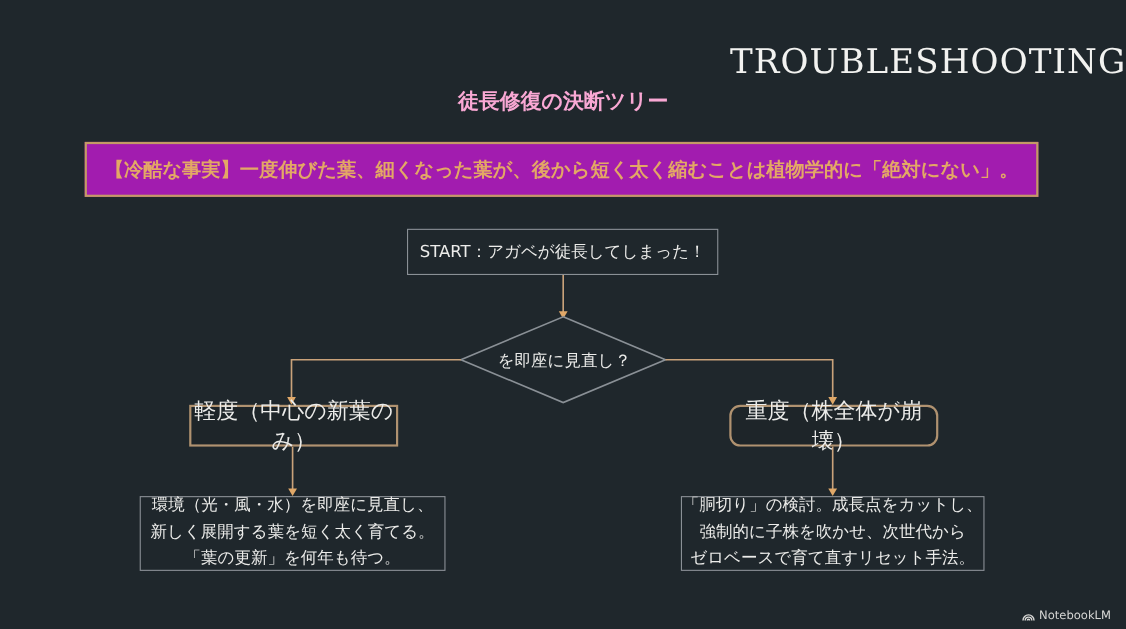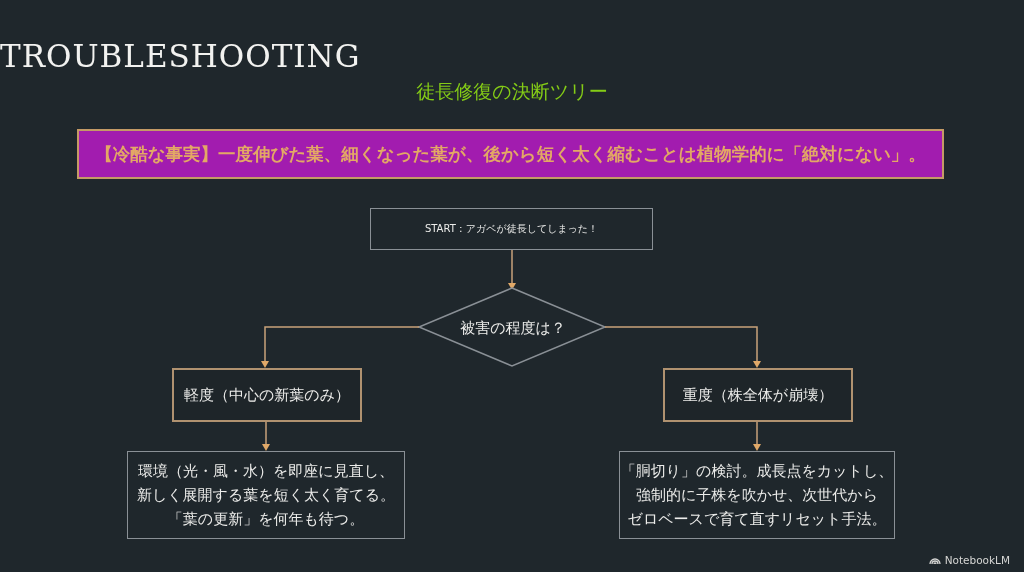--- a/index.html
+++ b/index.html
@@ -5,53 +5,53 @@
   html, body { margin: 0; padding: 0; }
   body {
     width: 1024px; height: 572px; overflow: hidden;
     background: #1f272c;
     font-family: "DejaVu Sans", "Liberation Sans", sans-serif;
     color: #e8e8e6;
     position: relative;
   }
   .title {
     position: absolute; left: 0; right: 0; top: 38px;
-    text-align: left;
+    text-align: right;
     font-family: "DejaVu Serif", "Liberation Serif", serif;
     font-size: 31px; letter-spacing: 1px; color: #f2f2f0;
   }
   .subtitle {
     position: absolute; left: 0; right: 0; top: 79px;
-    text-align: center; font-size: 19px; color: #84cc16;
+    text-align: center; font-size: 19px; color: #f9a8d4; font-weight: bold;
   }
   .fact-box {
     position: absolute; left: 77px; top: 129px; width: 867px; height: 50px;
     border: 2px solid #c49a66; box-sizing: border-box;
     display: flex; align-items: center; justify-content: center;
     font-size: 17.5px; font-weight: bold; color: #e3a865;
     background: #a21caf;
   }
   .node {
     position: absolute; box-sizing: border-box;
     display: flex; align-items: center; justify-content: center;
     text-align: center; color: #ececea;
   }
   .start {
     left: 370px; top: 208px; width: 283px; height: 42px;
-    border: 1.5px solid #8a9096; font-size: 10px;
+    border: 1.5px solid #8a9096; font-size: 15px;
   }
   .branch {
-    height: 54px; border: 2px solid #b09270; font-size: 15px;
+    height: 38px; border: 2px solid #b09270; font-size: 20px;
     background: #1e2529;
   }
   .light { left: 172px; top: 368px; width: 190px; }
-  .heavy { left: 663px; top: 368px; width: 190px; }
+  .heavy { left: 663px; top: 368px; width: 190px; border-radius: 10px; }
   .detail {
-    top: 451px; height: 88px; border: 1.5px solid #8a9096;
-    font-size: 15px; line-height: 24px; white-space: pre-line;
+    top: 451px; height: 68px; border: 1.5px solid #8a9096;
+    font-size: 15px; line-height: 24px; white-space: pre-line; font-family: Liberation Mono, monospace;
   }
   .detail.left { left: 127px; width: 278px; }
   .detail.right { left: 619px; width: 276px; align-items: center; }
   .diamond-label {
     position: absolute; left: 420px; top: 290px; width: 186px; height: 76px;
     display: flex; align-items: center; justify-content: center;
     font-size: 15px; color: #ececea;
   }
   svg.lines { position: absolute; left: 0; top: 0; }
   .brand {
@@ -93,21 +93,21 @@
 
 <div class="fact-box">
   <span>【冷酷な事実】一度伸びた葉、細くなった葉が、後から短く太く縮むことは植物学的に「絶対にない」。</span>
 </div>
 
 <div class="node start">
   <span>START：アガベが徒長してしまった！</span>
 </div>
 
 <div class="diamond-label">
-  <span>被害の程度は？</span>
+  <span>を即座に見直し？</span>
 </div>
 
 <div class="node branch light">
   <span>軽度（中心の新葉のみ）</span>
 </div>
 <div class="node branch heavy">
   <span>重度（株全体が崩壊）</span>
 </div>
 
 <div class="node detail left">

